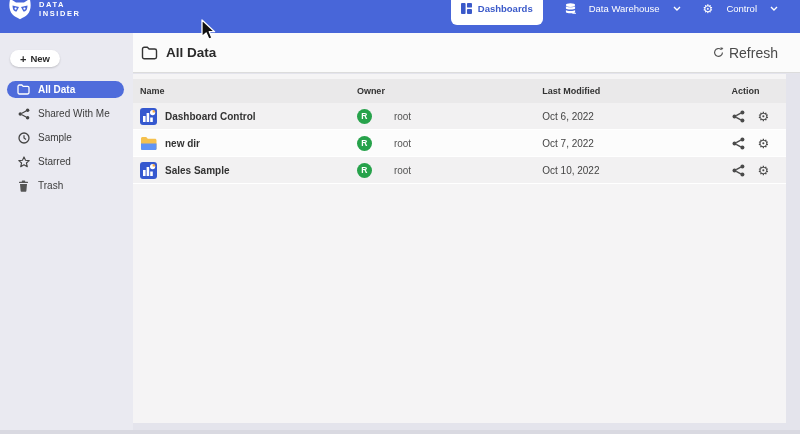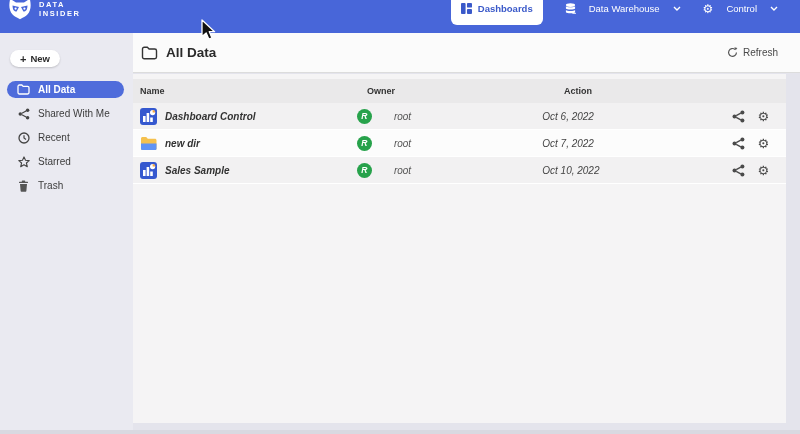--- a/index.html
+++ b/index.html
@@ -28,28 +28,28 @@
   .side-item { height:17px; margin:0 9px 7px 7px; padding-left:10px; border-radius:9px;
                display:flex; align-items:center; gap:8px; font-size:10px; color:#3c3c3c; cursor:pointer; }
   .side-item.active { background:#4f6cdb; color:#fff; font-weight:bold; margin-left:7px; }
   .side-item .ic { width:13px; display:flex; justify-content:center; }
 
   
   .main-header { position:absolute; left:133px; top:33px; width:667px; height:40px;
                  background:#fbfbfb; border-bottom:1px solid #dcdcdc;
                  display:flex; align-items:center; padding:0 22px 0 8px; }
   .page-title { display:flex; align-items:center; gap:8px; font-size:13.5px; font-weight:bold; color:#2b2b2b; }
-  .refresh { margin-left:auto; display:flex; align-items:center; gap:5px; font-size:10px; color:#4a4a4a; cursor:pointer;text-align:center; }
+  .refresh { margin-left:auto; display:flex; align-items:center; gap:5px; font-size:14px; color:#4a4a4a; cursor:pointer;text-align:center; }
 
   
   .card { position:absolute; left:133px; top:74px; width:653px; height:349px;
           background:#f5f4f5; padding:5px 0 0 0; }
   .trow { display:flex; align-items:center; padding-left:7px; }
   .thead { height:24px; background:#eae9ea; font-size:9px; font-weight:bold; color:#333; }
-  .tbody-row { height:27px; font-size:10px; border-bottom:1px solid rgba(255,255,255,.95);font-style:italic; }
+  .tbody-row { height:27px; font-size:10px; border-bottom:1px solid rgba(255,255,255,.95); }
   .tbody-row.odd { background:#f2f1f2; }
   .tbody-row.even { background:#fcfcfc; }
   .col-name { width:227px; display:flex; align-items:center; gap:8px; }
   .col-owner { width:194px; display:flex; align-items:center; gap:6px; }
   .col-modified { width:195px; }
   .col-action { width:60px; display:flex; align-items:center; gap:13px; padding-left:3px;text-align:center; }
   .fname { font-weight:bold; color:#333; }
   .owner-name { color:#555;padding-left:16px; }
   .date { color:#444; }
   .avatar { width:15px; height:15px; border-radius:50%; background:#27a24b; color:#fff;
@@ -139,21 +139,21 @@
     <span>Shared With Me</span>
   </div>
 
   <div class="side-item">
     <span class="ic">
       <svg width="12" height="12" viewBox="0 0 12 12">
         <circle cx="6" cy="6" r="5" fill="none" stroke="#444" stroke-width="1.3"></circle>
         <path d="M6,3.2 V6 L8,7.4" fill="none" stroke="#444" stroke-width="1.2"></path>
       </svg>
     </span>
-    <span>Recent</span>
+    <span>Sample</span>
   </div>
 
   <div class="side-item">
     <span class="ic">
       <svg width="12" height="12" viewBox="0 0 12 12">
         <polygon points="6,0.9 7.5,4.3 11.2,4.6 8.4,7 9.3,10.7 6,8.7 2.7,10.7 3.6,7 0.8,4.6 4.5,4.3" fill="none" stroke="#444" stroke-width="1.1" stroke-linejoin="round"></polygon>
       </svg>
     </span>
     <span>Starred</span>
   </div>
@@ -183,20 +183,21 @@
       <polygon points="8,0.4 11.3,1.2 9.5,3.6" fill="#555"></polygon>
     </svg>
     <span>Refresh</span>
   </div>
 </div>
 
 <div class="card">
   <div class="trow thead">
     <div class="col-name">Name</div>
     <div class="col-owner">Owner</div>
+    <div class="col-modified">Last Modified</div>
     <div class="col-action">Action</div>
   </div>
 
   <div class="trow tbody-row odd">
     <div class="col-name">
       <svg width="17" height="17" viewBox="0 0 17 17">
         <rect x="0" y="0" width="17" height="17" rx="3" fill="#3558cf"></rect>
         <rect x="3" y="8" width="2.6" height="6" fill="#fff"></rect>
         <rect x="6.6" y="5" width="2.6" height="9" fill="#fff"></rect>
         <rect x="10.2" y="9.5" width="2.6" height="4.5" fill="#fff"></rect>

